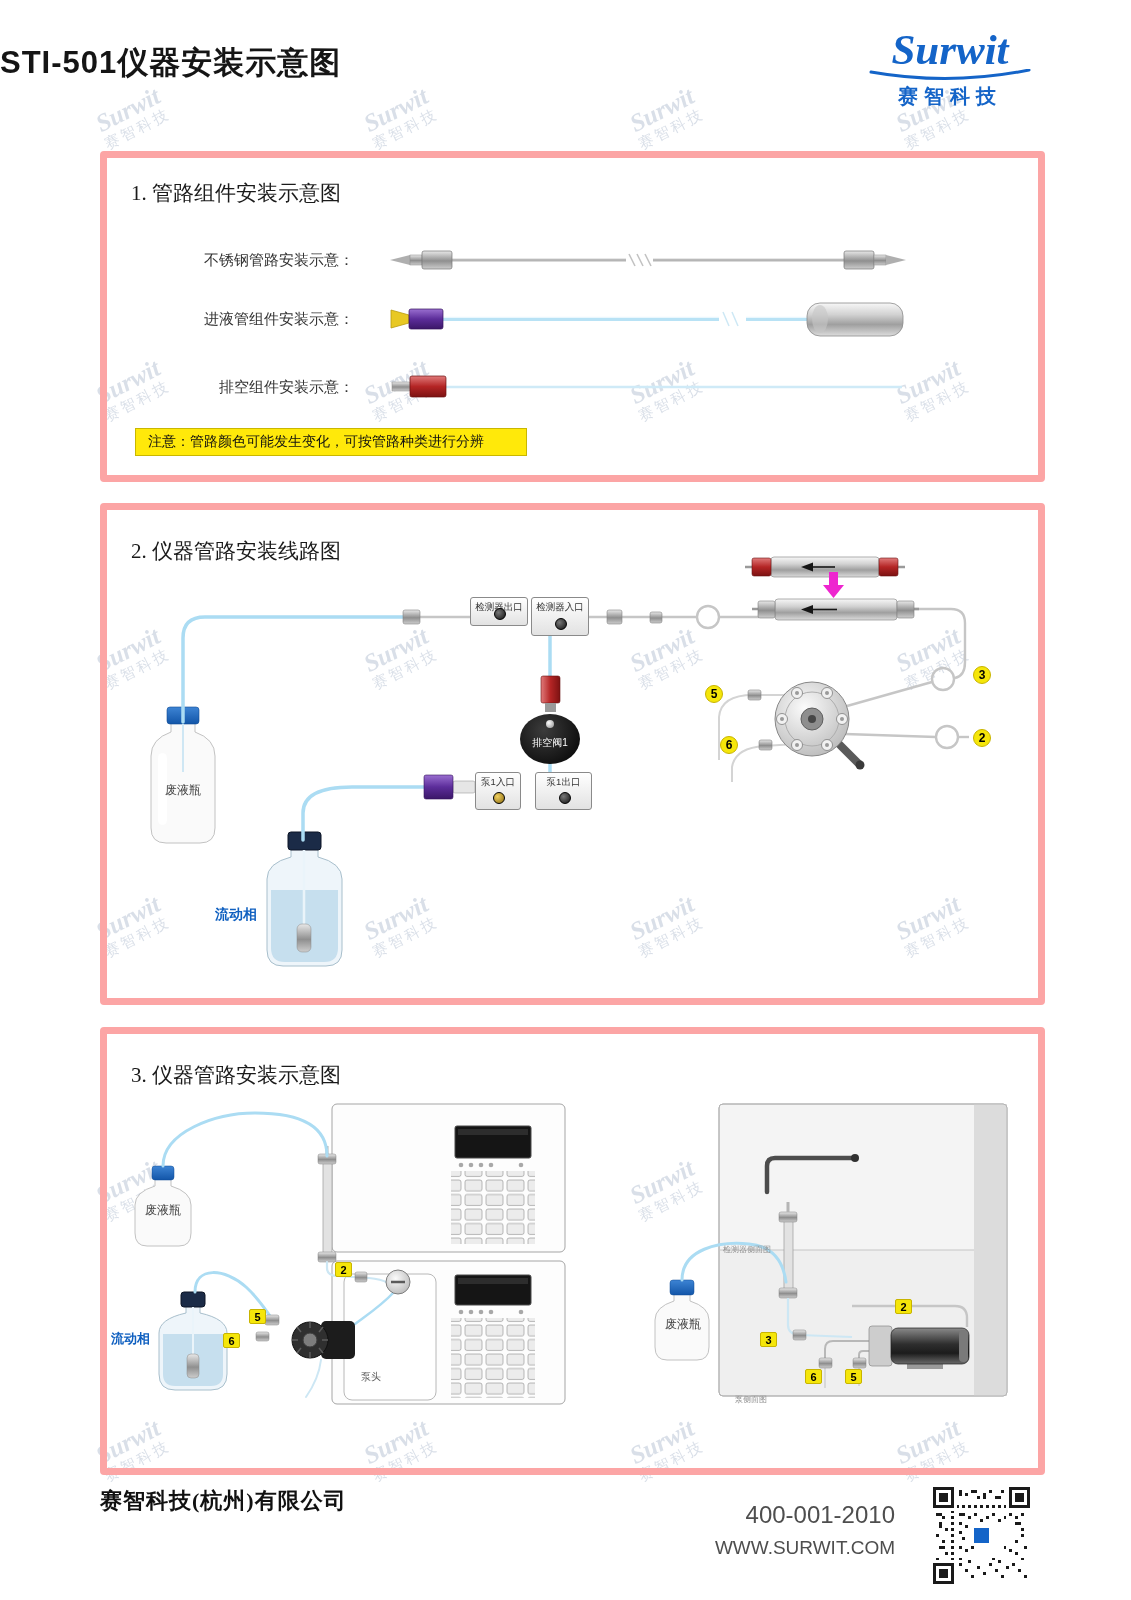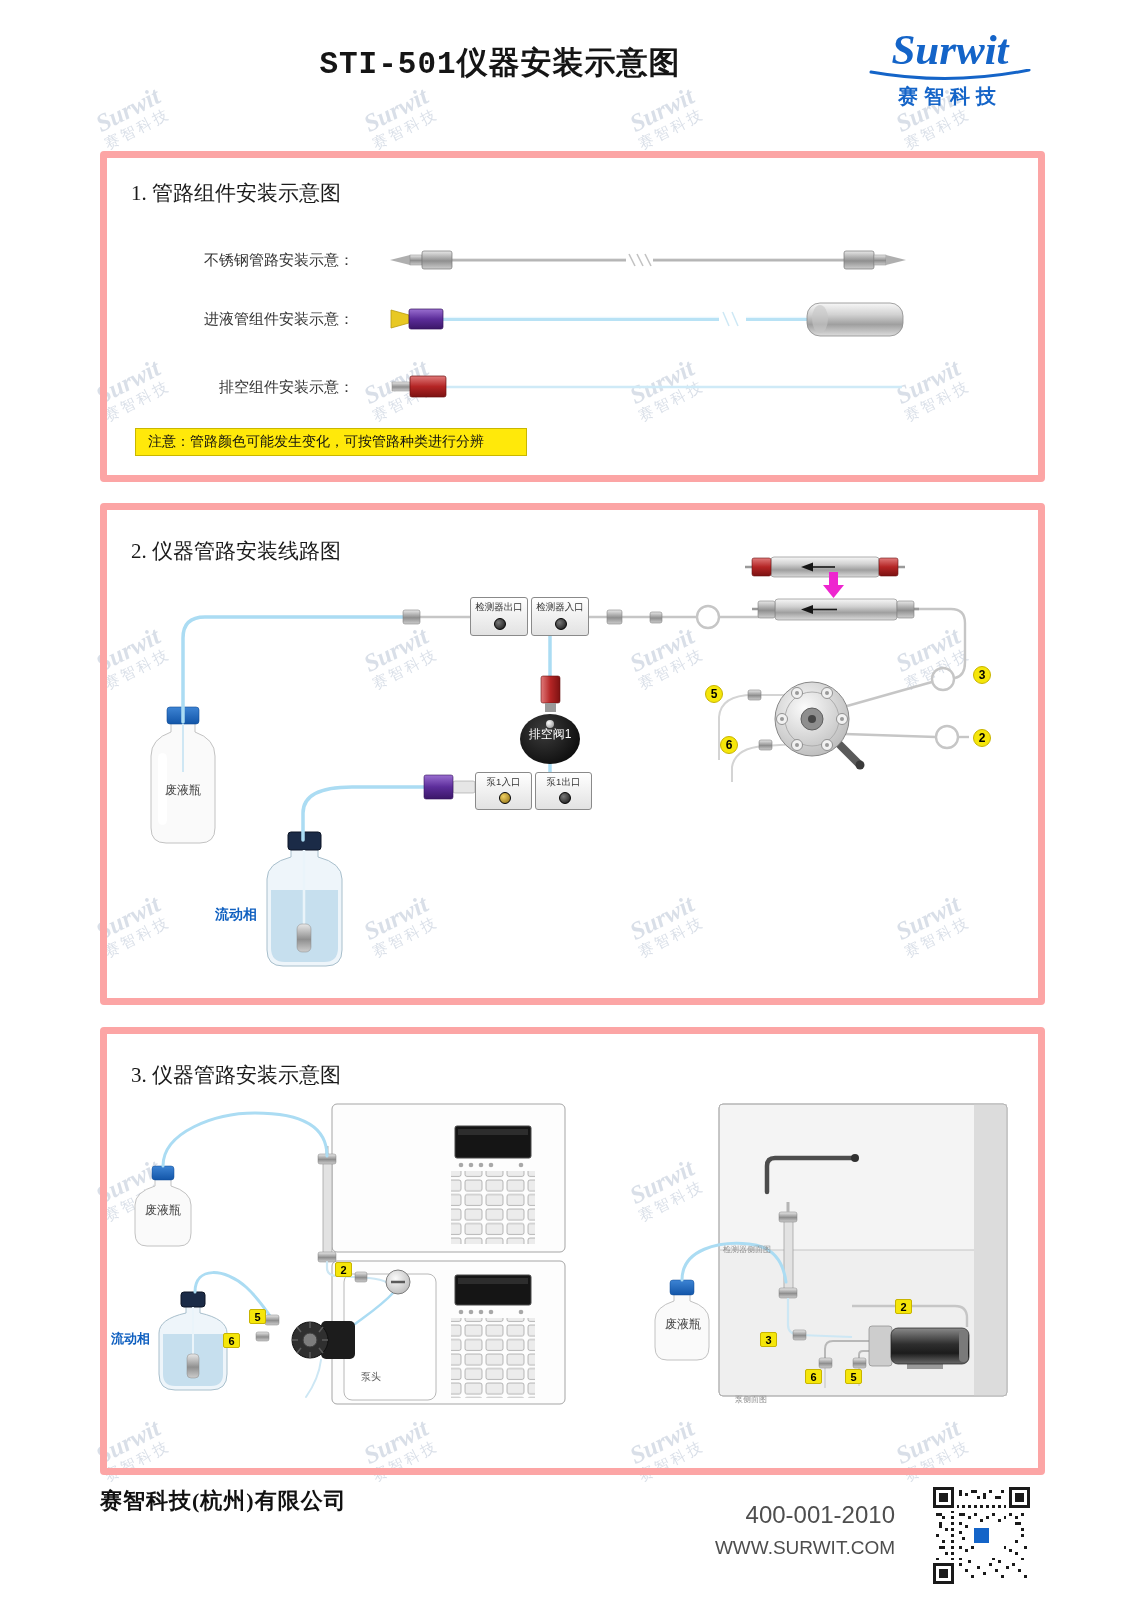--- a/index.html
+++ b/index.html
@@ -2,40 +2,40 @@
 <html><head>
 <meta charset="utf-8">
 <style>
   html,body{margin:0;padding:0;background:#fff;}
   .page{position:relative;width:1131px;height:1600px;background:#fff;font-family:"Liberation Sans",sans-serif;overflow:hidden;}
   
   .wm{position:absolute;width:140px;text-align:center;transform:rotate(-27deg);pointer-events:none;z-index:1;}
   .wm1{font-family:"Liberation Serif",serif;font-style:italic;font-weight:bold;font-size:25px;color:rgba(128,150,178,0.30);line-height:1;}
   .wm2{font-size:15px;letter-spacing:3px;color:rgba(128,150,178,0.30);}
   
-  .page-title{position:absolute;top:42px;left:0;width:1000px;text-align:center;font-family:Liberation Mono, monospace;font-weight:bold;font-size:31px;color:#151515;letter-spacing:1px;z-index:2;}
+  .page-title{position:absolute;top:42px;left:0;width:1000px;text-align:left;font-family:Liberation Sans, sans-serif;font-weight:bold;font-size:31px;color:#151515;letter-spacing:1px;z-index:2;}
   .logo{position:absolute;top:28px;right:92px;width:178px;text-align:center;z-index:2;}
   .logo-brand{font-family:"Liberation Serif",serif;font-style:italic;font-weight:bold;font-size:43px;color:#1464c8;line-height:1;}
   .logo-swoosh{display:block;margin:-2px auto 0;width:170px;height:14px;}
   .logo-sub{font-size:20px;font-weight:bold;color:#1464c8;letter-spacing:6px;margin-top:0px;}
   
   .panel{position:absolute;left:100px;width:931px;border:7px solid #fca5a5;border-radius:4px;background:transparent;z-index:2;}
   #panel1{top:151px;height:317px;}
   #panel2{top:503px;height:488px;}
   #panel3{top:1027px;height:434px;}
   .psvg{position:absolute;left:0;top:0;width:100%;height:100%;}
   .panel-title{position:absolute;left:24px;font-family:"Liberation Serif",serif;font-size:21px;color:#1a1a1a;z-index:3;}
   .s1-label{position:absolute;left:85px;width:162px;text-align:right;font-family:"Liberation Serif",serif;font-size:15px;color:#333;z-index:3;}
   .note{position:absolute;left:28px;top:270px;width:392px;height:28px;background:#ffe90a;border:1px solid #c9b700;font-family:"Liberation Serif",serif;font-size:14px;line-height:26px;padding-left:12px;color:#111;z-index:3;box-sizing:border-box;}
   
   .mini-panel{position:absolute;background:linear-gradient(180deg,#ffffff,#e2e2e2);border:1px solid #8a8a8a;border-radius:3px;text-align:center;font-size:9.5px;color:#333;padding-top:3px;z-index:3;box-sizing:border-box;}
   .mini-panel .port{position:absolute;left:50%;margin-left:-5px;bottom:5px;width:10px;height:10px;border-radius:50%;background:radial-gradient(circle at 35% 35%,#777,#111);border:1px solid #000;}
   .mini-panel .port.gold{background:radial-gradient(circle at 35% 35%,#f0d060,#8a6a10);}
   .drain-valve{position:absolute;left:413px;top:204px;width:60px;height:50px;border-radius:50%;background:radial-gradient(circle at 40% 32%,#3c3c3c,#000);z-index:3;text-align:center;}
-  .drain-valve .vtxt{display:block;margin-top:12px;color:#fff;font-size:12px;}
+  .drain-valve .vtxt{display:block;margin-top:22px;color:#fff;font-size:10px;}
   .drain-valve .vport{position:absolute;top:6px;left:50%;margin-left:-4px;width:8px;height:8px;border-radius:50%;background:radial-gradient(circle at 35% 35%,#fff,#8a8a8a);}
   .tagc{position:absolute;width:18px;height:18px;border-radius:50%;background:#f5e60a;border:1px solid #c8b400;color:#000;font-size:12px;font-weight:bold;text-align:center;line-height:17px;z-index:4;box-sizing:border-box;}
   .tagr{position:absolute;width:17px;height:15px;border-radius:2px;background:#f5e60a;border:1px solid #c8b400;color:#000;font-size:11px;font-weight:bold;text-align:center;line-height:14px;z-index:4;box-sizing:border-box;}
   .dlabel{position:absolute;z-index:3;}
   .bottle-label{font-size:12px;color:#3c3c3c;text-align:center;}
   .blue-label{font-size:14px;font-weight:bold;color:#1060c0;}
   .tiny-label{font-size:8px;color:#909090;margin-top:20px;}
   .pump-head-label{font-size:10px;color:#555;}
   
   .footer-company{position:absolute;left:100px;top:1486px;font-family:"Liberation Serif",serif;font-weight:bold;font-size:22px;color:#111;letter-spacing:1px;z-index:2;}
@@ -334,33 +334,33 @@
             <circle cx="690" cy="183" r="2"></circle>
             <circle cx="720" cy="183" r="2"></circle>
         </g>
         <circle cx="705" cy="209" r="11" fill="#8e8e8e" stroke="#5f5f5f"></circle>
         <circle cx="705" cy="209" r="4" fill="#474747"></circle>
       </g>
     </svg>
 
     <div class="panel-title" style="top:27px">2. 仪器管路安装线路图</div>
 
-    <div class="mini-panel" style="left:363px;top:87px;width:58px;height:39px;">
+    <div class="mini-panel" style="left:363px;top:87px;width:58px;height:29px;">
       <span>检测器出口</span>
       <div class="port"></div>
     </div>
     <div class="mini-panel" style="left:424px;top:87px;width:58px;height:39px;">
       <span>检测器入口</span>
       <div class="port"></div>
     </div>
     <div class="drain-valve">
       <div class="vport"></div>
       <span class="vtxt">排空阀1</span>
     </div>
-    <div class="mini-panel" style="left:368px;top:262px;width:57px;height:38px;">
+    <div class="mini-panel" style="left:368px;top:262px;width:46px;height:38px;">
       <span>泵1入口</span>
       <div class="port gold"></div>
     </div>
     <div class="mini-panel" style="left:428px;top:262px;width:57px;height:38px;">
       <span>泵1出口</span>
       <div class="port"></div>
     </div>
 
     <div class="dlabel bottle-label" style="left:48px;top:272px;width:56px;">废液瓶</div>
     <div class="dlabel blue-label" style="left:108px;top:396px;">流动相</div>

